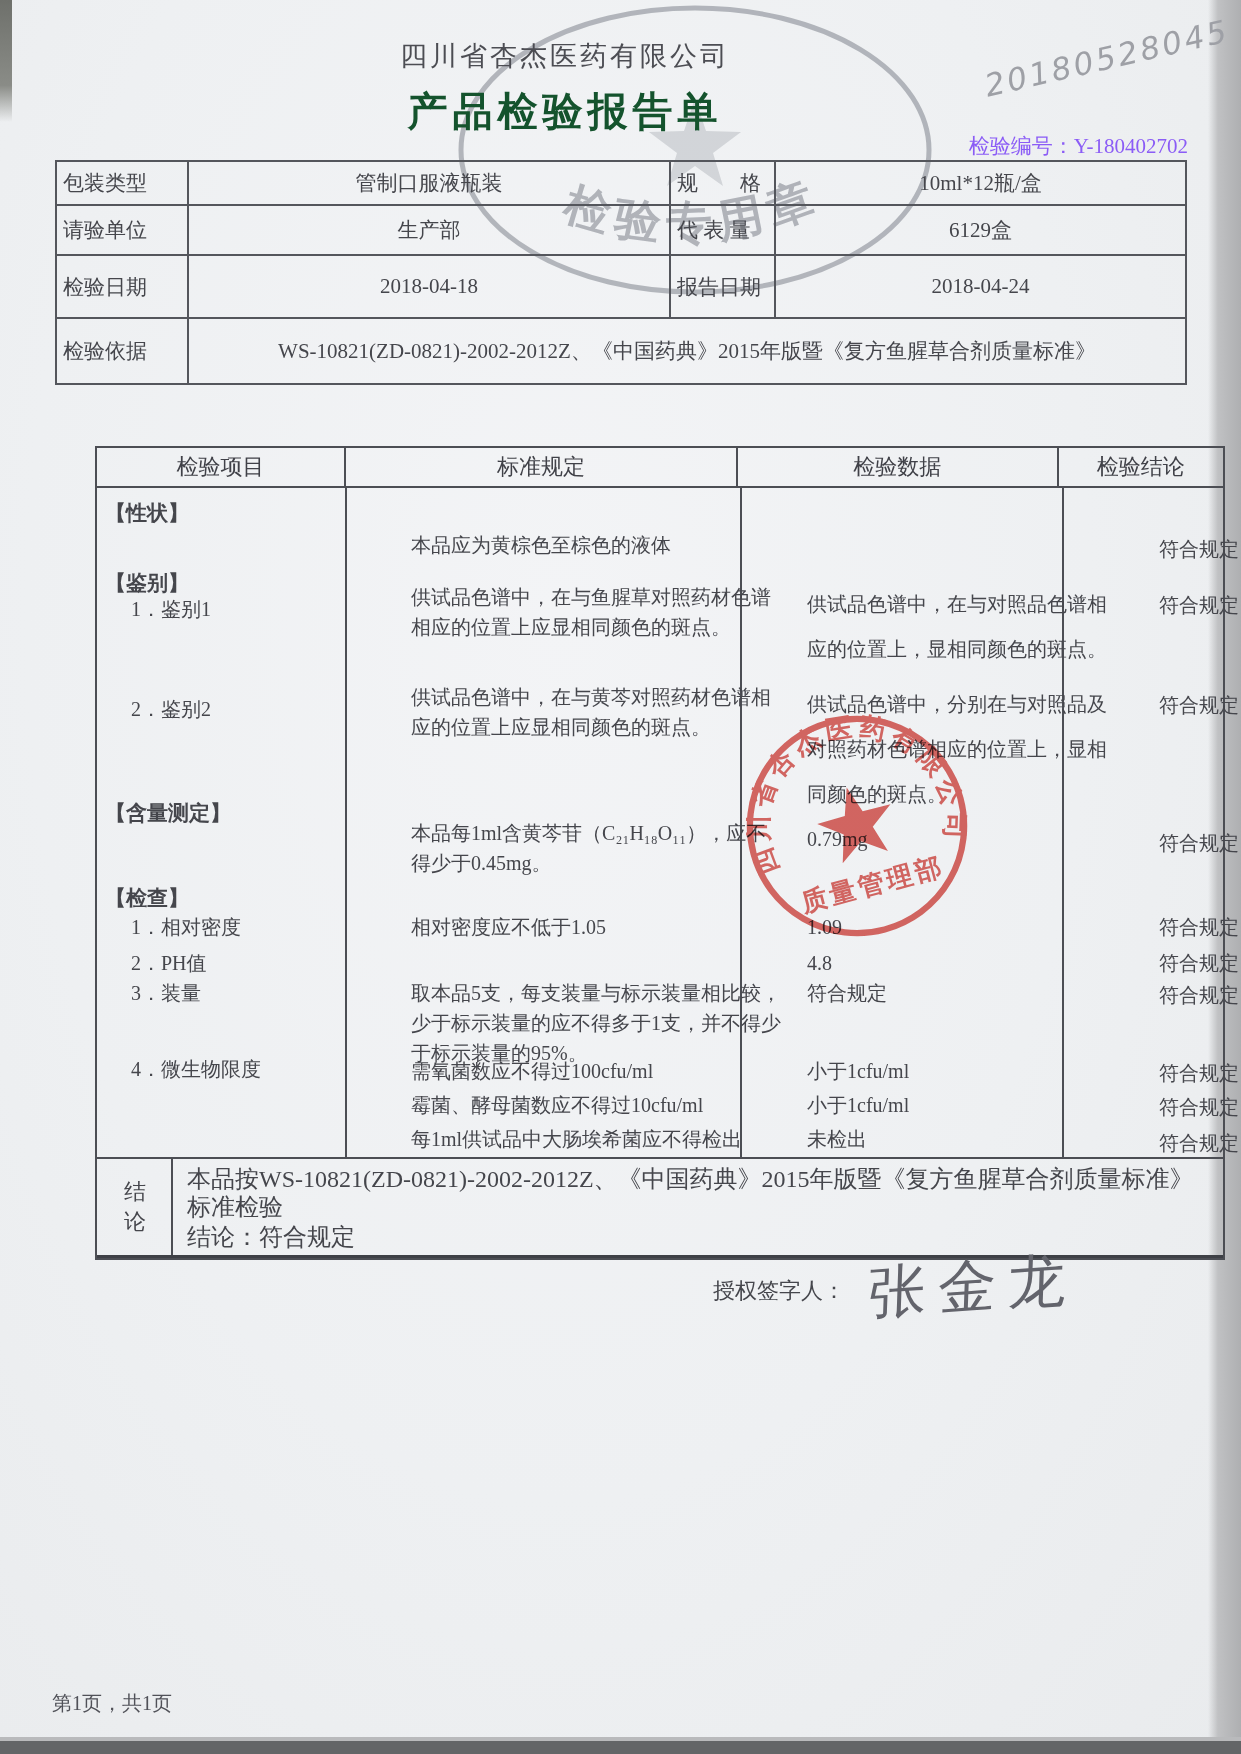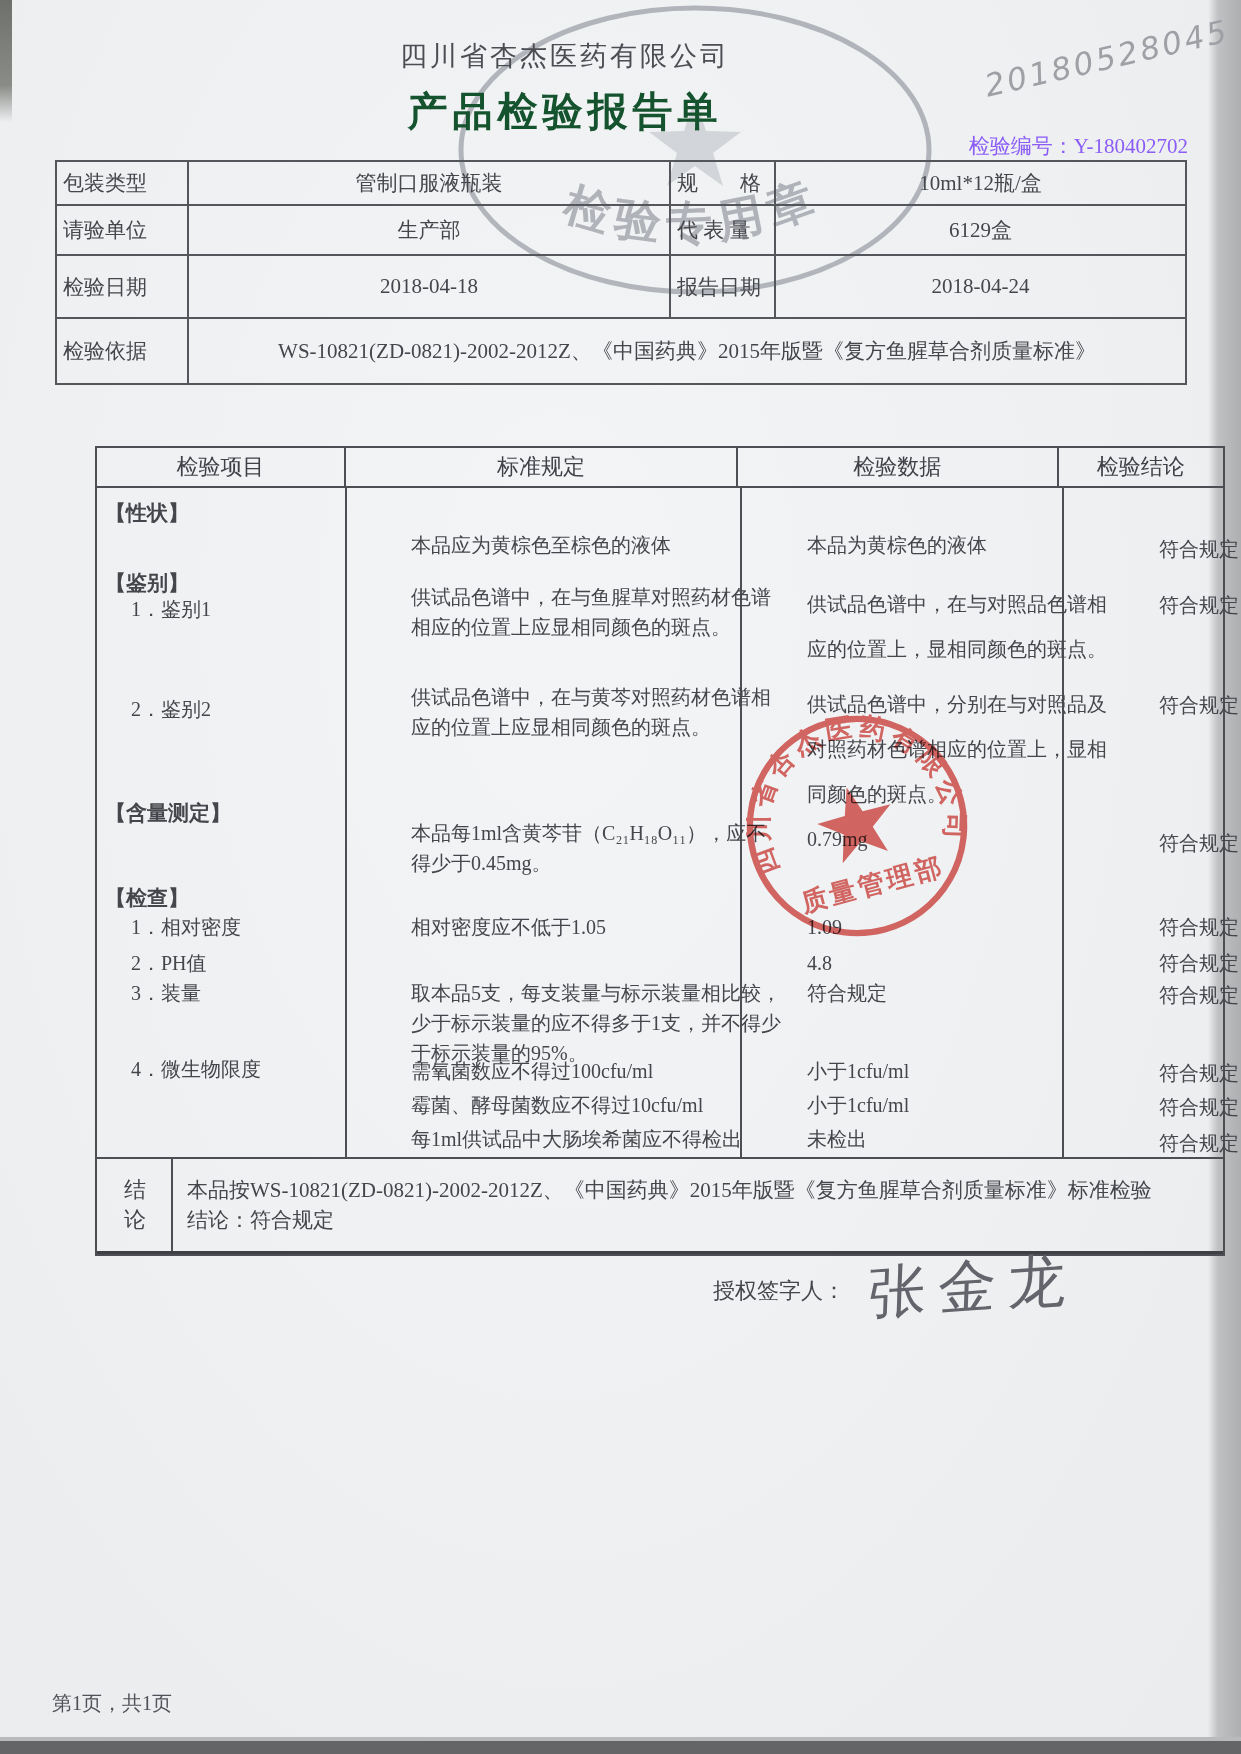--- a/index.html
+++ b/index.html
@@ -43,21 +43,21 @@
   .item{left:34px;}
   .std{left:314px;width:374px;line-height:30px;}
   .dat{left:710px;width:300px;}
   .dat.wide{line-height:45px;}
   .res{left:1022px;width:160px;text-align:center;}
 
   .ctable{display:flex;border-top:2px solid #4c4e54;border-bottom:3px solid #3e4046;min-height:92px;}
   .clabel{width:76px;border-right:2px solid #4c4e54;box-sizing:border-box;
           display:flex;align-items:center;justify-content:center;}
   .clabel div{width:24px;font-size:22px;line-height:30px;text-align:right;word-break:break-all;}
-  .cbody{flex:1;padding:17px 10px 4px 14px;font-size:21px;line-height:28px;border-radius:31px;}
+  .cbody{flex:1;padding:6px 10px 4px 14px;font-size:24px;line-height:28px;border-radius:31px;}
   .cresult{margin-top:2px;}
 
   .signline{position:absolute;left:713px;top:1276px;font-size:22px;color:#45464c;}
   .signame{position:absolute;left:868px;top:1248px;font-size:58px;color:#63646c;
            letter-spacing:12px;transform:rotate(-4deg) skewX(-6deg);
            font-family:"DejaVu Sans","Liberation Sans",sans-serif;}
   .footer{position:absolute;left:52px;top:1690px;font-size:20px;color:#505158;}
 
   .stamp-gray{position:absolute;left:452px;top:2px;width:486px;height:300px;
               opacity:.5;mix-blend-mode:multiply;pointer-events:none;}
@@ -149,21 +149,20 @@
     <div class="blk std" style="top:42px">本品应为黄棕色至棕色的液体</div>
     <div class="blk std" style="top:94px">供试品色谱中，在与鱼腥草对照药材色谱相应的位置上应显相同颜色的斑点。</div>
     <div class="blk std" style="top:194px">供试品色谱中，在与黄芩对照药材色谱相应的位置上应显相同颜色的斑点。</div>
     <div class="blk std" style="top:330px">本品每1ml含黄芩苷（C₂₁H₁₈O₁₁），应不得少于0.45mg。</div>
     <div class="blk std" style="top:424px">相对密度应不低于1.05</div>
     <div class="blk std" style="top:490px">取本品5支，每支装量与标示装量相比较，少于标示装量的应不得多于1支，并不得少于标示装量的95%。</div>
     <div class="blk std" style="top:568px">需氧菌数应不得过100cfu/ml</div>
     <div class="blk std" style="top:602px">霉菌、酵母菌数应不得过10cfu/ml</div>
     <div class="blk std" style="top:636px">每1ml供试品中大肠埃希菌应不得检出</div>
 
-    <div class="blk dat" style="top:42px">本品为黄棕色的液体</div>
     <div class="blk dat wide" style="top:94px">供试品色谱中，在与对照品色谱相应的位置上，显相同颜色的斑点。</div>
     <div class="blk dat wide" style="top:194px">供试品色谱中，分别在与对照品及对照药材色谱相应的位置上，显相同颜色的斑点。</div>
     <div class="blk dat" style="top:336px">0.79mg</div>
     <div class="blk dat" style="top:424px">1.09</div>
     <div class="blk dat" style="top:460px">4.8</div>
     <div class="blk dat" style="top:490px">符合规定</div>
     <div class="blk dat" style="top:568px">小于1cfu/ml</div>
     <div class="blk dat" style="top:602px">小于1cfu/ml</div>
     <div class="blk dat" style="top:636px">未检出</div>
 

